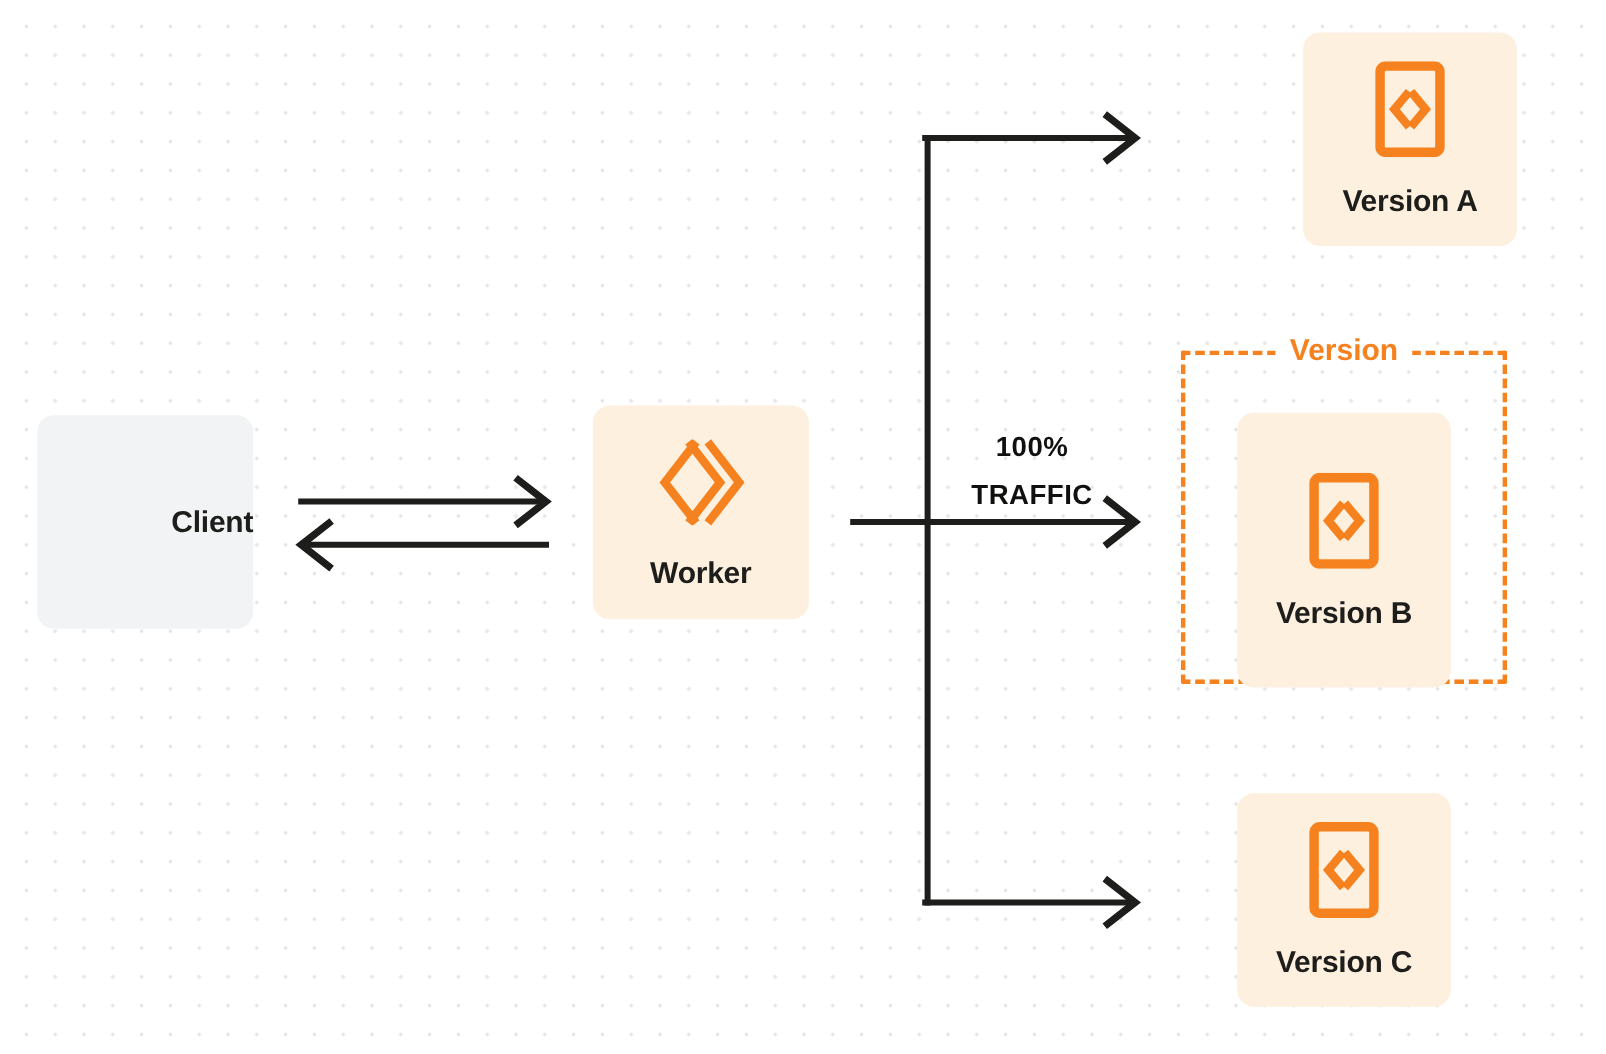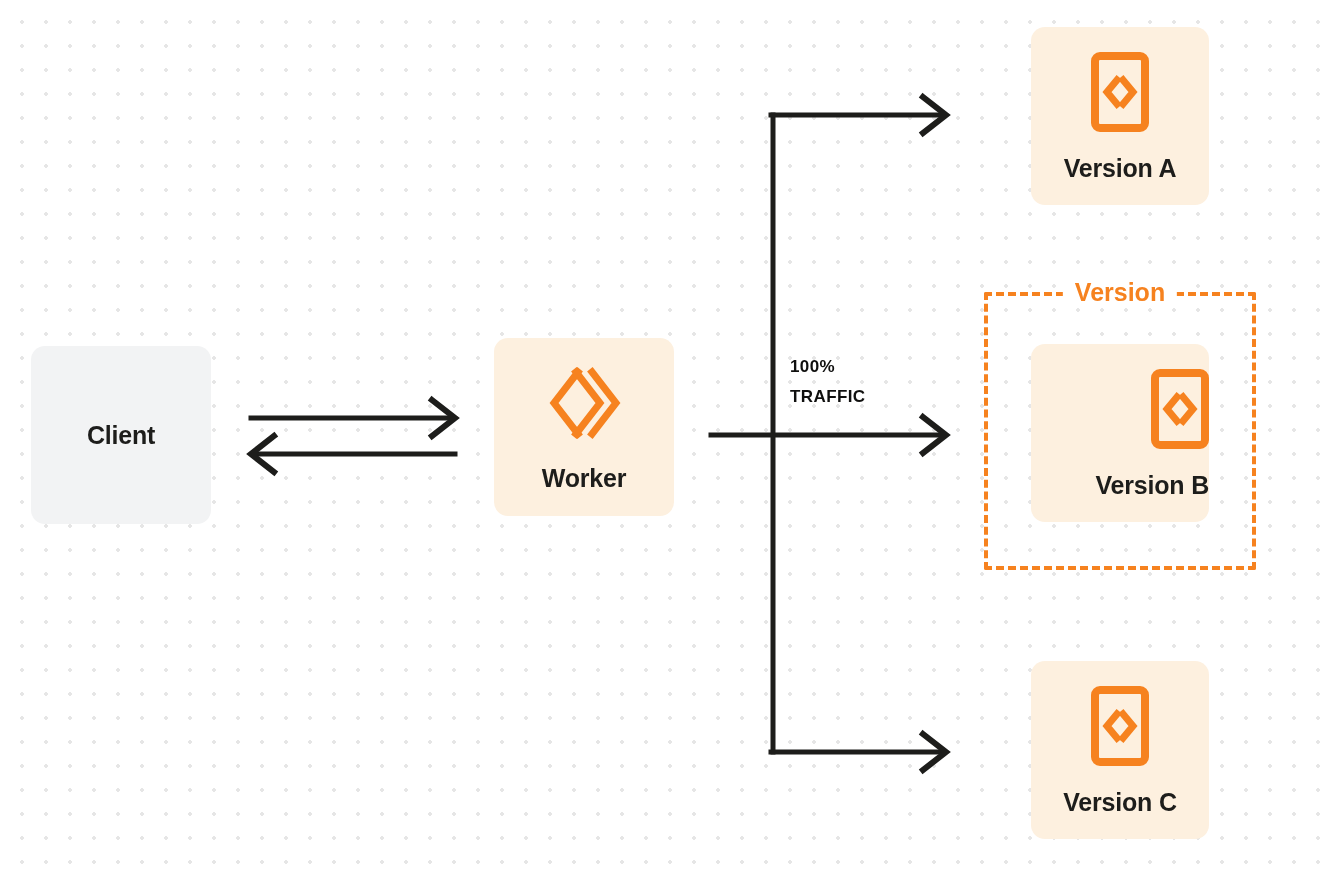--- a/index.html
+++ b/index.html
@@ -72,22 +72,23 @@
     font-size: 25px;
     font-weight: bold;
     color: #f6821f;
     line-height: 1;
     white-space: nowrap;
   }
 
   
   .traffic-label {
     position: absolute;
+    text-align: center;
     color: #10100f;
-    font-size: 17px;
+    font-size: 23px;
     font-weight: bold;
     letter-spacing: 0.4px;
     line-height: 1.75;
     white-space: nowrap;
   }
 
   
   #connectors {
     position: absolute;
     inset: 0;
@@ -145,54 +146,54 @@
       <path class="wire" d="M 771 752 L 940 752"></path>
       <path class="head" d="M 923 734 L 946 752 L 923 770"></path>
     </g>
   </svg>
 
   <div class="traffic-label" style="left:790px; top:352px; width:140px;">
     <div>100%</div>
     <div>TRAFFIC</div>
   </div>
 
-  <div class="node node-client" style="left:31px; top:346px; width:180px; height:178px;">
+  <div class="node node-client" style="left:31px; top:346px; width:180px; height:178px;align-items:flex-end;">
     <span class="node-label">Client</span>
   </div>
 
   <div class="node node-worker" style="left:494px; top:338px; width:180px; height:178px;">
     <span class="node-icon">
       <svg width="78" height="78" viewBox="0 0 78 78" aria-hidden="true">
 
         <path d="M 33 8 L 9 39 L 33 70" fill="none" stroke="#f6821f" stroke-width="7" stroke-linecap="square" stroke-linejoin="miter"></path>
 
         <path d="M 31 8 L 55 39 L 31 70" fill="none" stroke="#f6821f" stroke-width="7" stroke-linecap="square" stroke-linejoin="miter"></path>
 
         <path d="M 47 8 L 71 39 L 47 70" fill="none" stroke="#f6821f" stroke-width="7" stroke-linecap="square" stroke-linejoin="miter"></path>
       </svg>
     </span>
     <span class="node-label">Worker</span>
   </div>
 
-  <div class="node node-version" style="left:1031px; top:27px; width:178px; height:178px;">
+  <div class="node node-version" style="left:1086px; top:27px; width:178px; height:178px;">
     <span class="node-icon">
       <svg width="58" height="80" viewBox="0 0 58 80" aria-hidden="true">
         <rect x="4" y="4" width="50" height="72" rx="5" ry="5" fill="none" stroke="#f6821f" stroke-width="8"></rect>
         <path d="M 26 28 L 16 40 L 26 52" fill="none" stroke="#f6821f" stroke-width="7" stroke-linecap="square" stroke-linejoin="miter"></path>
         <path d="M 32 28 L 42 40 L 32 52" fill="none" stroke="#f6821f" stroke-width="7" stroke-linecap="square" stroke-linejoin="miter"></path>
       </svg>
     </span>
     <span class="node-label">Version A</span>
   </div>
 
   <div class="deployed-box" style="left:984px; top:292px; width:272px; height:278px;">
     <span class="deployed-title">Version</span>
   </div>
 
-  <div class="node node-version" style="left:1031px; top:344px; width:178px; height:178px;align-items:flex-end;">
+  <div class="node node-version" style="left:1031px; top:344px; width:178px; height:229px;">
     <span class="node-icon">
       <svg width="58" height="80" viewBox="0 0 58 80" aria-hidden="true">
         <rect x="4" y="4" width="50" height="72" rx="5" ry="5" fill="none" stroke="#f6821f" stroke-width="8"></rect>
         <path d="M 26 28 L 16 40 L 26 52" fill="none" stroke="#f6821f" stroke-width="7" stroke-linecap="square" stroke-linejoin="miter"></path>
         <path d="M 32 28 L 42 40 L 32 52" fill="none" stroke="#f6821f" stroke-width="7" stroke-linecap="square" stroke-linejoin="miter"></path>
       </svg>
     </span>
     <span class="node-label">Version B</span>
   </div>
 

